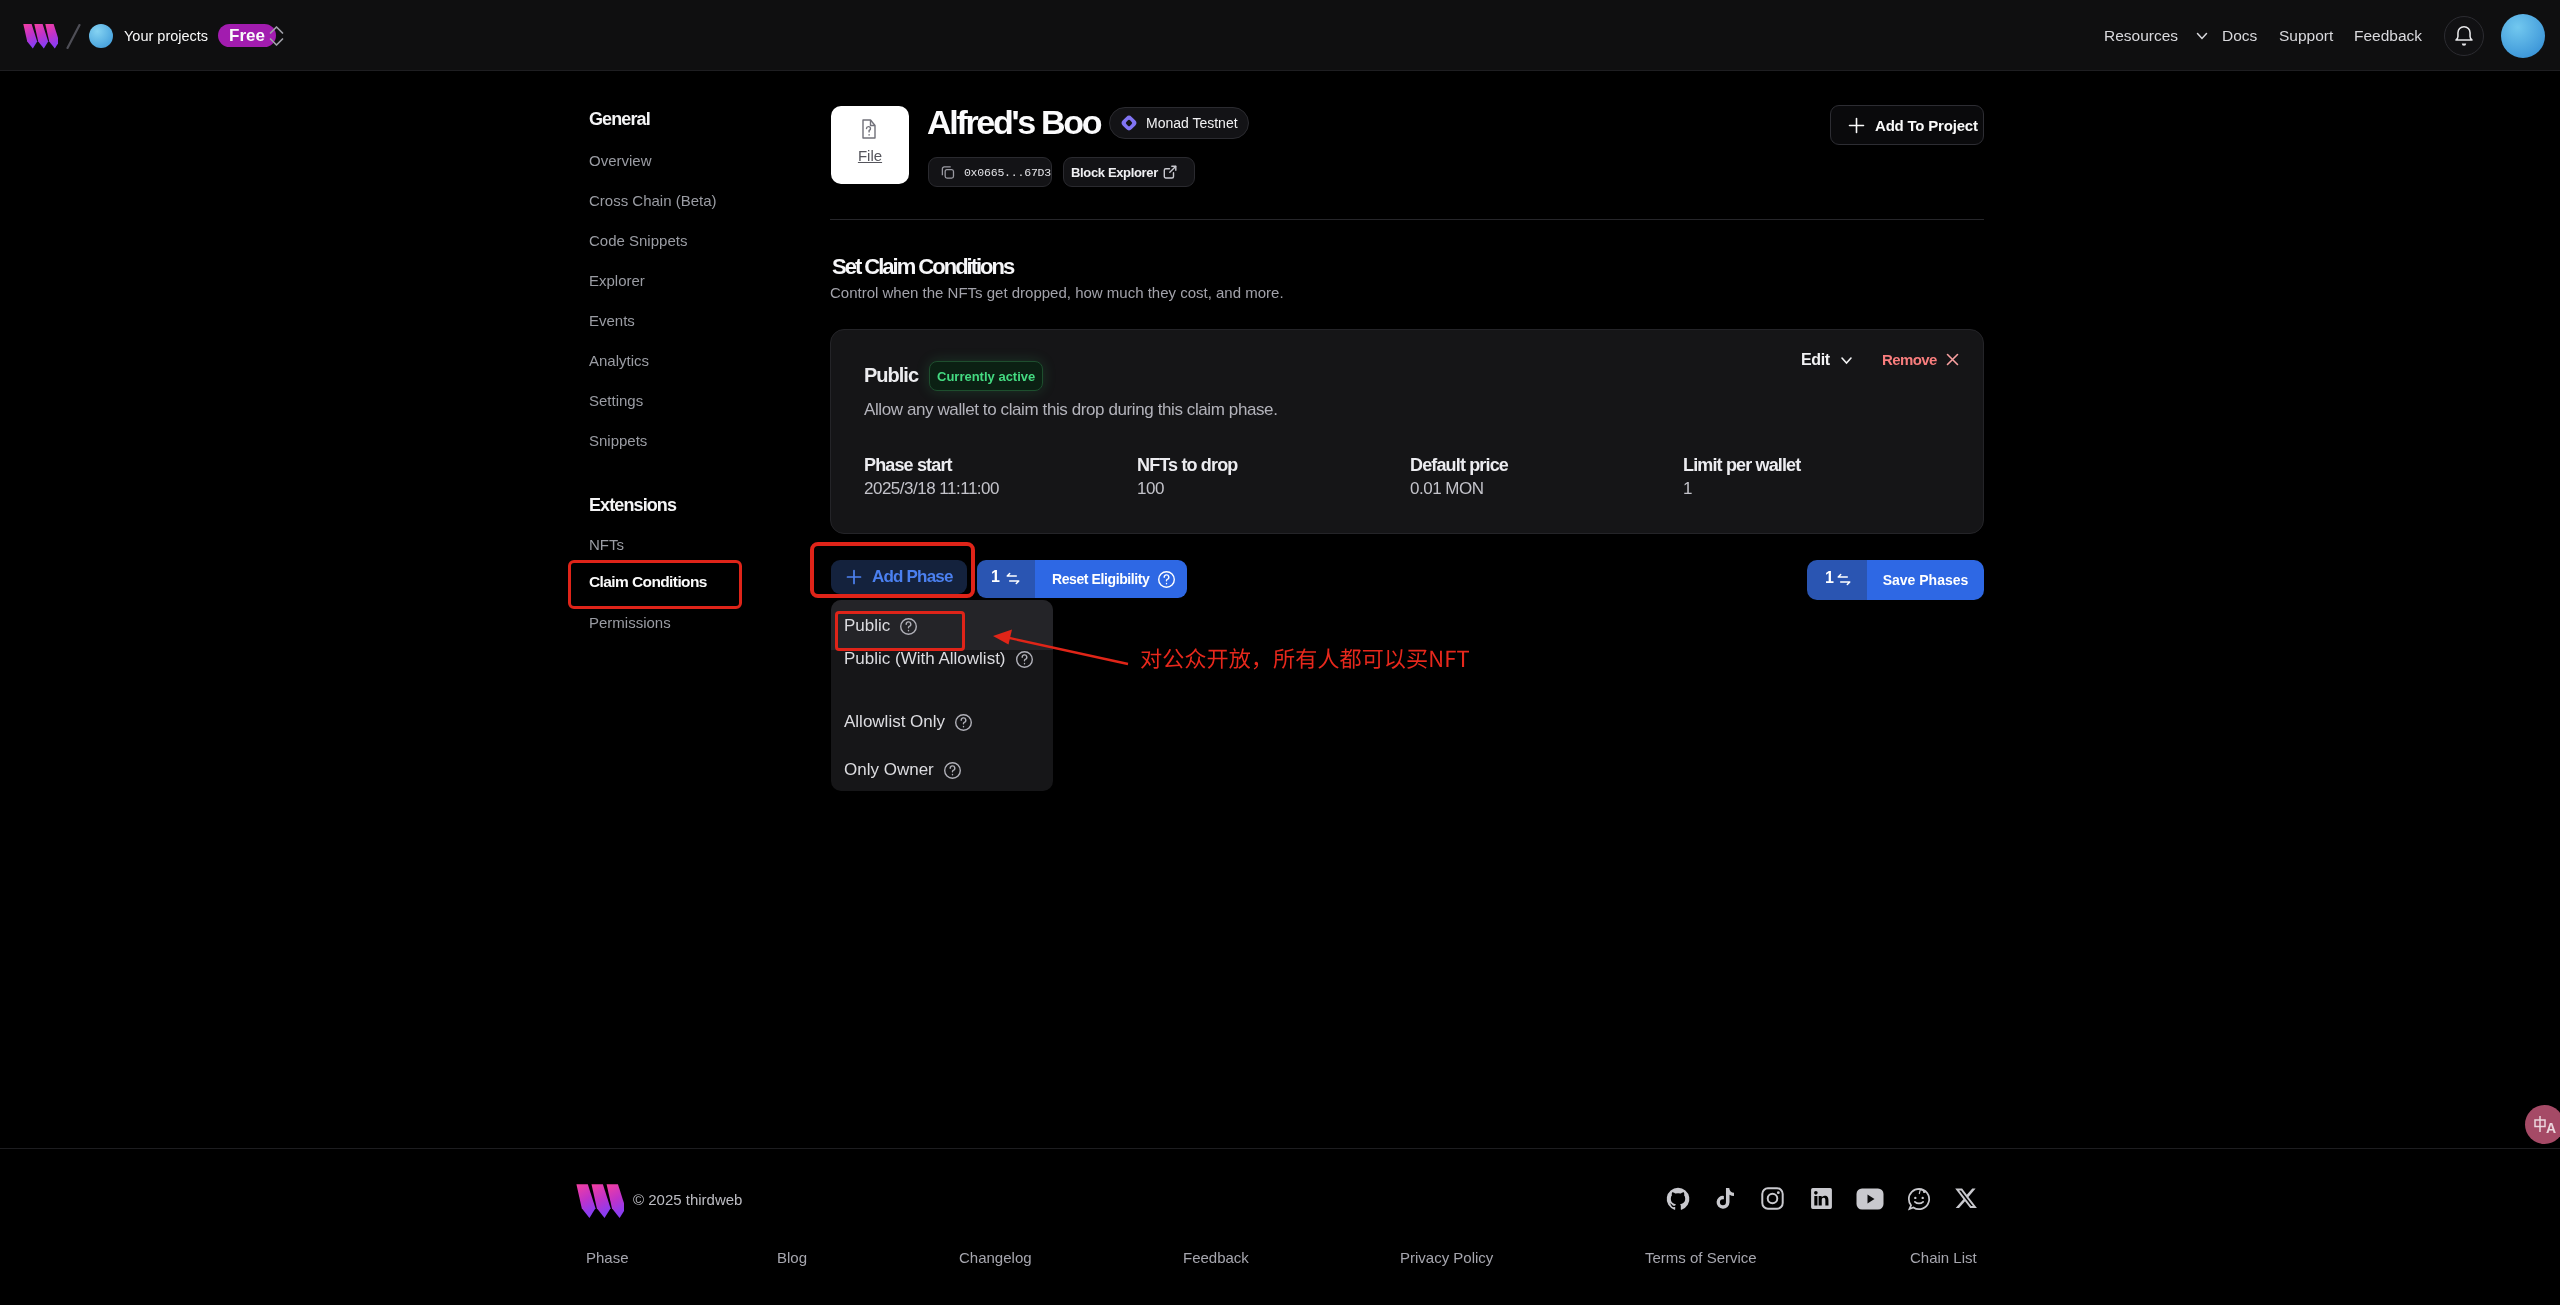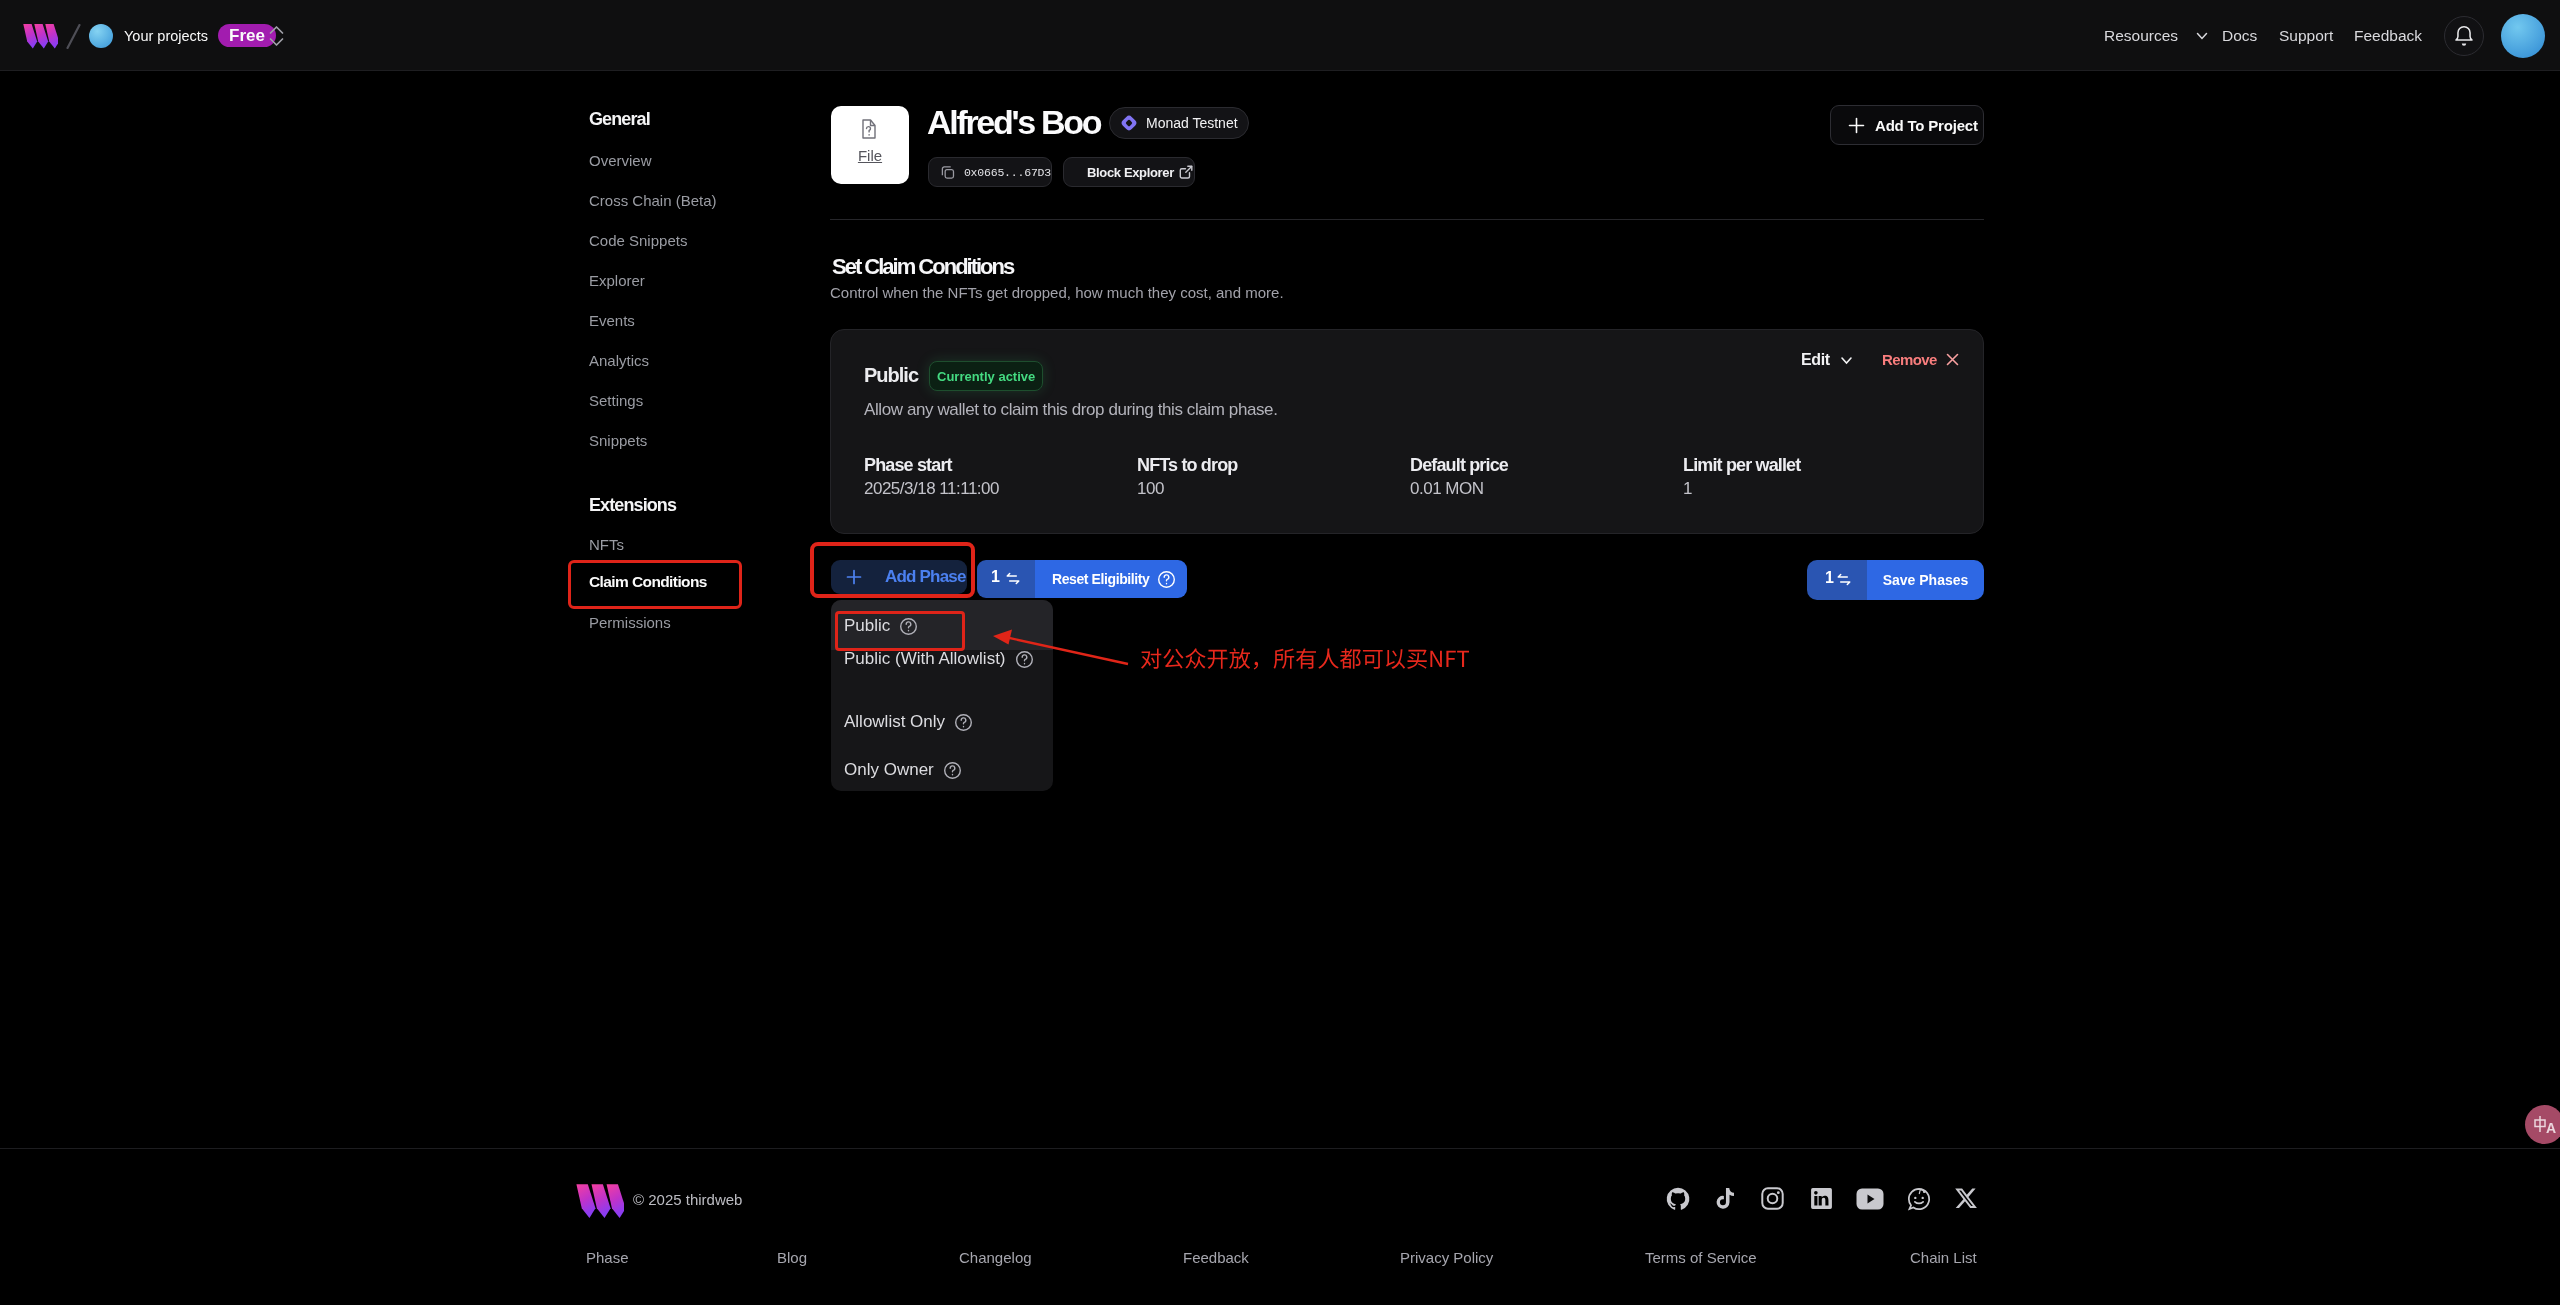--- a/index.html
+++ b/index.html
@@ -117,21 +117,21 @@
     <span style="font-size:14px;font-weight:500;color:#f2f2f4;white-space:nowrap;">Monad Testnet</span>
   </div>
 
   <div class="darkbtn flex" style="left:928px;top:157px;width:124px;height:30px;padding-left:12px;text-align:center;">
     <svg width="15" height="15" viewBox="0 0 15 15" fill="none" stroke="#9a9aa2" stroke-width="1.4" stroke-linejoin="round">
       <rect x="4.5" y="4.5" width="9" height="9" rx="2"></rect>
       <path d="M10.5 1.5 H3.5 a2 2 0 0 0 -2 2 v7"></path>
     </svg>
     <span style="font-family:'Liberation Mono',monospace;font-size:11.5px;color:#e2e2e6;margin-left:9px;letter-spacing:-0.2px;white-space:nowrap;">0x0665...67D3</span>
   </div>
-  <div class="darkbtn flex" style="left:1063px;top:157px;width:132px;height:30px;padding-left:23px;white-space:nowrap;">
+  <div class="darkbtn flex" style="left:1063px;top:157px;width:132px;height:30px;padding-left:7px;white-space:nowrap;">
     <span style="font-size:13px;font-weight:700;color:#f0f0f3;letter-spacing:-0.35px;">Block Explorer</span>
     <svg width="14" height="14" viewBox="0 0 14 14" fill="none" stroke="#c9c9cf" stroke-width="1.4" stroke-linecap="round" stroke-linejoin="round" style="margin-left:5px;">
       <path d="M10.5 7.8 v3.7 a1.5 1.5 0 0 1 -1.5 1.5 H2.8 a1.5 1.5 0 0 1 -1.5 -1.5 V5.2 a1.5 1.5 0 0 1 1.5 -1.5 h3.7"></path>
       <path d="M8.8 1.3 h4 v4"></path>
         <path d="M12.6 1.5 L6.8 7.3"></path>
     </svg>
   </div>
 
   <div class="darkbtn flex" style="left:1830px;top:105px;width:154px;height:40px;background:#0a0a0c;border-color:#2d2d33;padding-left:17px;">
     <svg width="17" height="17" viewBox="0 0 17 17" stroke="#fafafa" stroke-width="1.6" stroke-linecap="round">
@@ -164,21 +164,21 @@
   <div class="collabel" style="left:864px;top:455px;">Phase start</div>
   <div class="collabel" style="left:1137px;top:455px;">NFTs to drop</div>
   <div class="collabel" style="left:1410px;top:455px;">Default price</div>
   <div class="collabel" style="left:1683px;top:455px;">Limit per wallet</div>
   <div class="colval" style="left:864px;top:479px;">2025/3/18 11:11:00</div>
   <div class="colval" style="left:1137px;top:479px;">100</div>
   <div class="colval" style="left:1410px;top:479px;">0.01 MON</div>
   <div class="colval" style="left:1683px;top:479px;">1</div>
 
   
-  <div class="abs flex" style="left:831px;top:560px;width:136px;height:34px;background:#14223d;border-radius:9px;padding-left:15px;gap:13px;">
+  <div class="abs flex" style="left:831px;top:560px;width:136px;height:34px;background:#14223d;border-radius:9px;padding-left:15px;">
     <svg width="16" height="16" viewBox="0 0 16 16" stroke="#4d82f2" stroke-width="1.7" stroke-linecap="round">
         <path d="M8 1.5 v13 M1.5 8 h13"></path>
       </svg>
     <span style="font-size:17px;font-weight:700;color:#4b80f0;margin-left:10px;letter-spacing:-0.8px;white-space:nowrap;">Add Phase</span>
   </div>
 
   <div class="abs" style="left:977px;top:560px;width:58px;height:38px;background:#2a55b2;border-radius:9px 0 0 9px;"></div>
   <div class="abs" style="left:991px;top:568px;font-size:16px;font-weight:600;color:#fff;">1</div>
   <svg class="abs" style="left:1006px;top:571px" width="14" height="15" viewBox="0 0 17 17" fill="none" stroke="#fff" stroke-width="1.8" stroke-linecap="round" stroke-linejoin="round">
     <path d="M4.5 2.5 L1.5 5.5 h11"></path>

